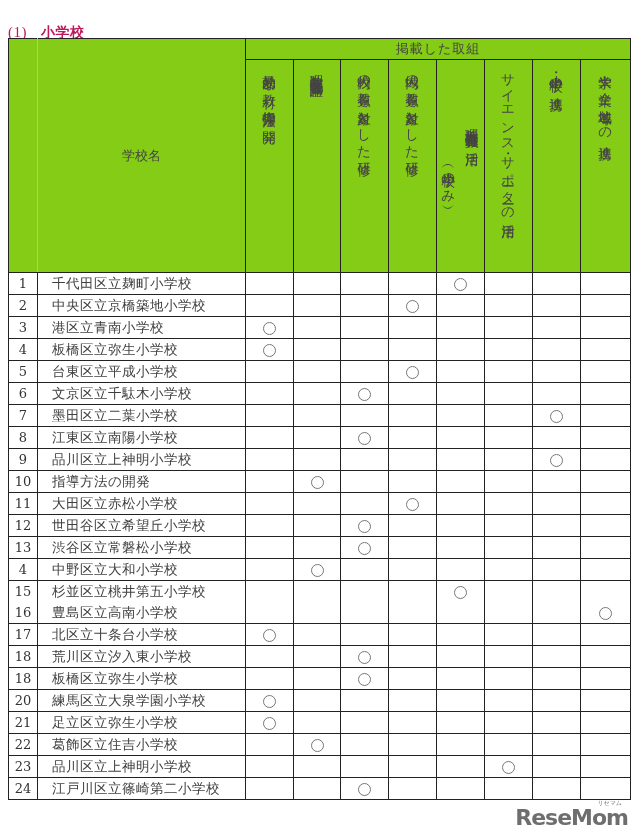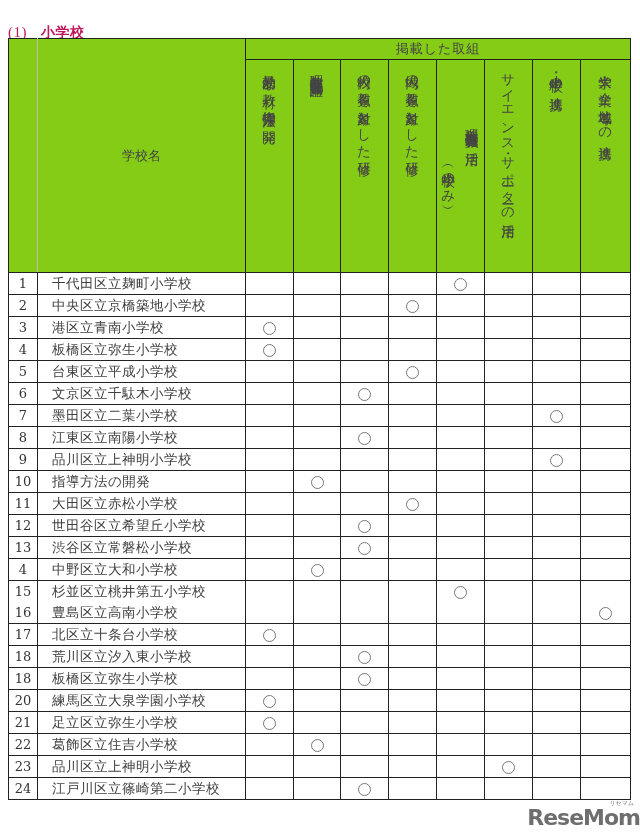--- a/index.html
+++ b/index.html
@@ -16,21 +16,21 @@
   .vtext { writing-mode:vertical-rl; text-orientation:upright; font-size:13.5px; line-height:16px;
            letter-spacing:1px; margin:0 auto; display:inline-block; }
   .vcol { display:flex; flex-direction:row-reverse; justify-content:center; gap:0; }
   .num-cell { text-align:center; font-size:13px; color:#333; }
   .name-cell { padding-left:14px; font-size:13.5px; color:#404040; letter-spacing:0.5px; white-space:nowrap; }
   tbody td { height:21px; }
   .mark { text-align:center; font-size:12px; color:#777; }
   .circle { display:inline-block; width:11px; height:11px; border:1.3px solid #777; border-radius:50%; vertical-align:middle; }
   .nobottom { border-bottom:none;margin-top:28px; }
   .notop { border-top:none; }
-  .watermark { position:absolute; right:0; bottom:6px; font-family:"DejaVu Sans", sans-serif; font-weight:bold;
+  .watermark { position:absolute; right:12px; bottom:6px; font-family:"DejaVu Sans", sans-serif; font-weight:bold;
                font-size:22px; color:#555; opacity:0.85; letter-spacing:-1px; }
   .watermark small { position:absolute; right:6px; top:-6px; font-size:6px; font-weight:normal; letter-spacing:0; }
 </style>
 </head>
 <body>
 
 <div class="section-title">
   <span class="num">(1)</span><span>小学校</span>
 </div>
 

